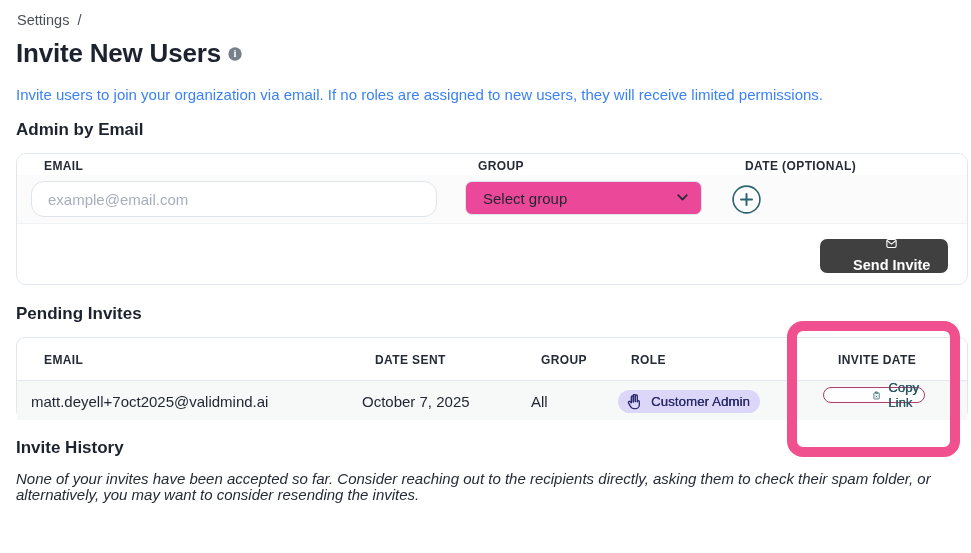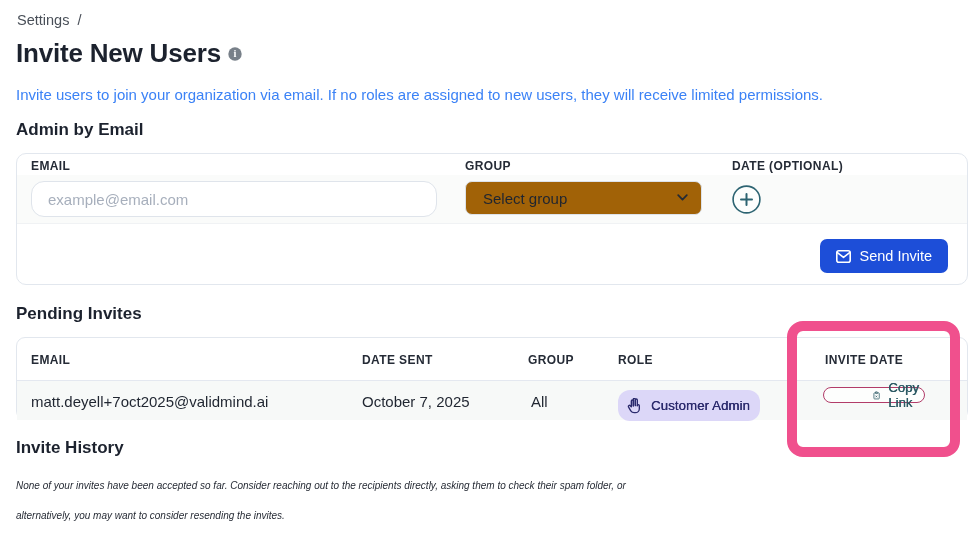--- a/index.html
+++ b/index.html
@@ -5,34 +5,34 @@
   * { margin:0; padding:0; box-sizing:border-box; }
   html,body { width:971px; height:553px; background:#ffffff; font-family:"Liberation Sans", sans-serif; overflow:hidden; }
   body { position:relative; }
   .abs { position:absolute; }
   .breadcrumb { left:17px; top:12px; font-size:14.5px; color:#494f58; }
   .h1 { left:16px; top:38px; font-size:26px; font-weight:700; color:#1c222e; letter-spacing:-0.2px; }
   .infoicon { left:228px; top:47px; }
   .desc { left:16px; top:86px; font-size:15px; color:#3b82f6; }
   .h2 { font-size:17px; font-weight:700; color:#1c222e; }
   .card { left:16px; top:153px; width:952px; height:132px; border:1px solid #e2e7ee; border-radius:10px; background:#fff; overflow:hidden; }
-  .lbl { font-size:12px; font-weight:700; letter-spacing:0.4px; color:#252b36; }
+  .lbl { font-size:12px; font-weight:700; letter-spacing:0.4px; color:#252b36;margin-left:13px; }
   .stripe1 { left:17px; top:175px; width:950px; height:49px; background:#fafbfa; border-bottom:1px solid #f0f2f4; }
   .input { left:31px; top:181px; width:406px; height:36px; border:1px solid #dfe4eb; border-radius:13px; background:#fff; display:flex; align-items:center; padding-left:16px; font-size:15px; color:#a7afbc; }
-  .select { left:465px; top:181px; width:237px; height:34px; border:1px solid #dde2e9; border-radius:7px; background:#a16207; display:flex; align-items:center; padding-left:17px; font-size:15px; color:#1f2530; }
+  .select { left:465px; top:181px; width:237px; height:34px; border:1px solid #dde2e9; border-radius:7px; background:#ec4899; display:flex; align-items:center; padding-left:17px; font-size:15px; color:#1f2530; }
   .selchev { position:absolute; right:13px; top:12px; }
-  .sendbtn { left:820px; top:239px; width:128px; height:34px; background:#1d4ed8; border-radius:7px; display:flex; align-items:center; justify-content:flex-start; padding-left:15.5px; color:#fff; font-size:14.5px; font-weight:400; gap:9px; }
+  .sendbtn { left:820px; top:239px; width:128px; height:34px; background:#404040; border-radius:7px; display:flex; align-items:center; justify-content:flex-start; padding-left:15.5px; color:#fff; font-size:14.5px; font-weight:700; gap:9px;flex-direction:column; }
   .tblcard { left:16px; top:337px; width:952px; height:83px; border:1px solid #e2e7ee; border-radius:9px; background:#fff; overflow:hidden; }
   .trow { left:17px; top:380px; width:950px; height:40px; background:#f7f9f8; border-top:1px solid #e4e8f0; }
   .cell { font-size:15px; color:#1f2530; }
-  .badge { left:618px; top:390px; width:142px; height:31px; background:#dcd7f8; border-radius:12px; display:flex; align-items:center; }
+  .badge { left:618px; top:390px; width:142px; height:23px; background:#dcd7f8; border-radius:12px; display:flex; align-items:center; }
   .badgetxt { font-size:13.2px; color:#2b2a6d; font-weight:400; margin-left:9px; letter-spacing:0.1px; text-shadow:0.35px 0 0 #2b2a6d; }
   .copybtn { left:823px; top:387px; width:102px; height:16px; background:#fdfefd; border:1.5px solid #b23c69; border-radius:8px; display:flex; align-items:center; justify-content:center; gap:7px; color:#2c5a64; font-size:13.2px; text-shadow:0.35px 0 0 #2c5a64; font-weight:400;padding-left:48px; }
   .pinkrect { left:787px; top:321px; width:173px; height:136px; border:10px solid #f0508d; border-radius:16px; z-index:50; }
-  .italicp { left:16px; top:471px; font-size:10px; font-style:italic; color:#262b35; line-height:30px; }
+  .italicp { left:16px; top:471px; font-size:15px; font-style:italic; color:#262b35; line-height:16px; }
 </style>
 </head>
 <body>
   <div class="abs breadcrumb">Settings&nbsp; /</div>
   <div class="abs h1">Invite New Users</div>
   <svg class="abs infoicon" width="14" height="14" viewBox="0 0 14 14">
     <circle cx="7" cy="7" r="6.7" fill="#788089"></circle>
     <text x="7" y="10.4" text-anchor="middle" font-family="Liberation Serif" font-size="10.5" font-weight="bold" fill="#ffffff">i</text>
   </svg>
   <div class="abs desc">Invite users to join your organization via email. If no roles are assigned to new users, they will receive limited permissions.</div>

